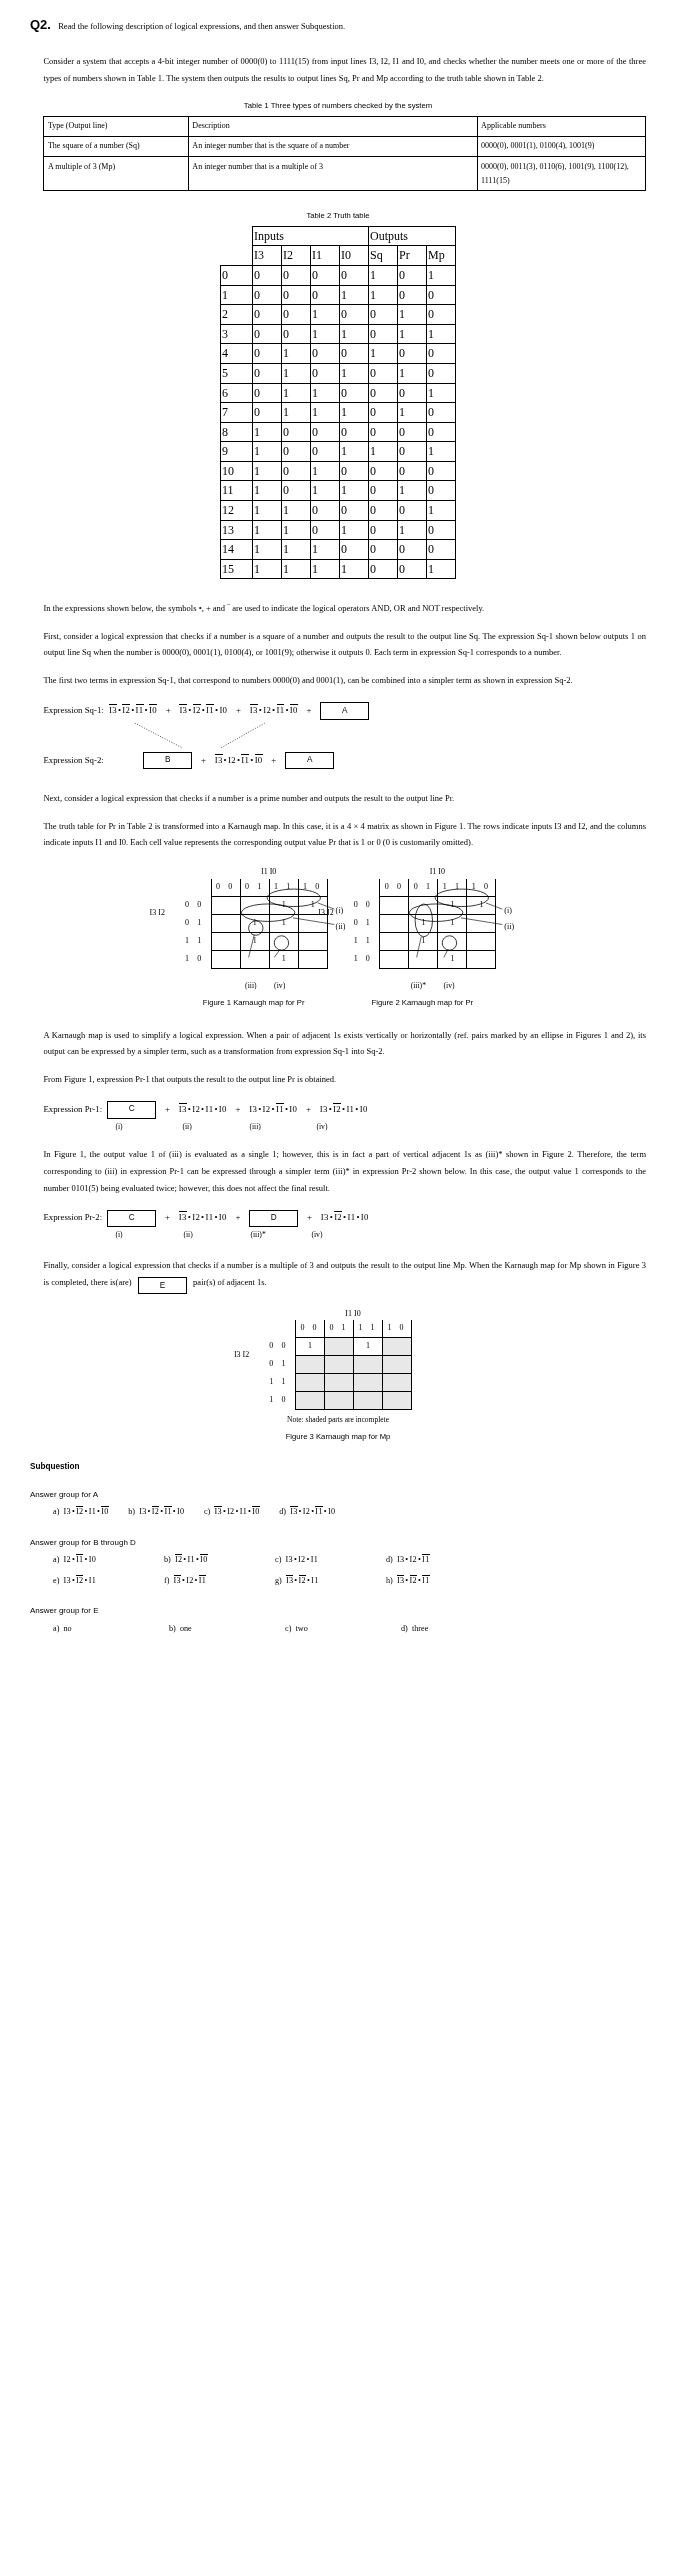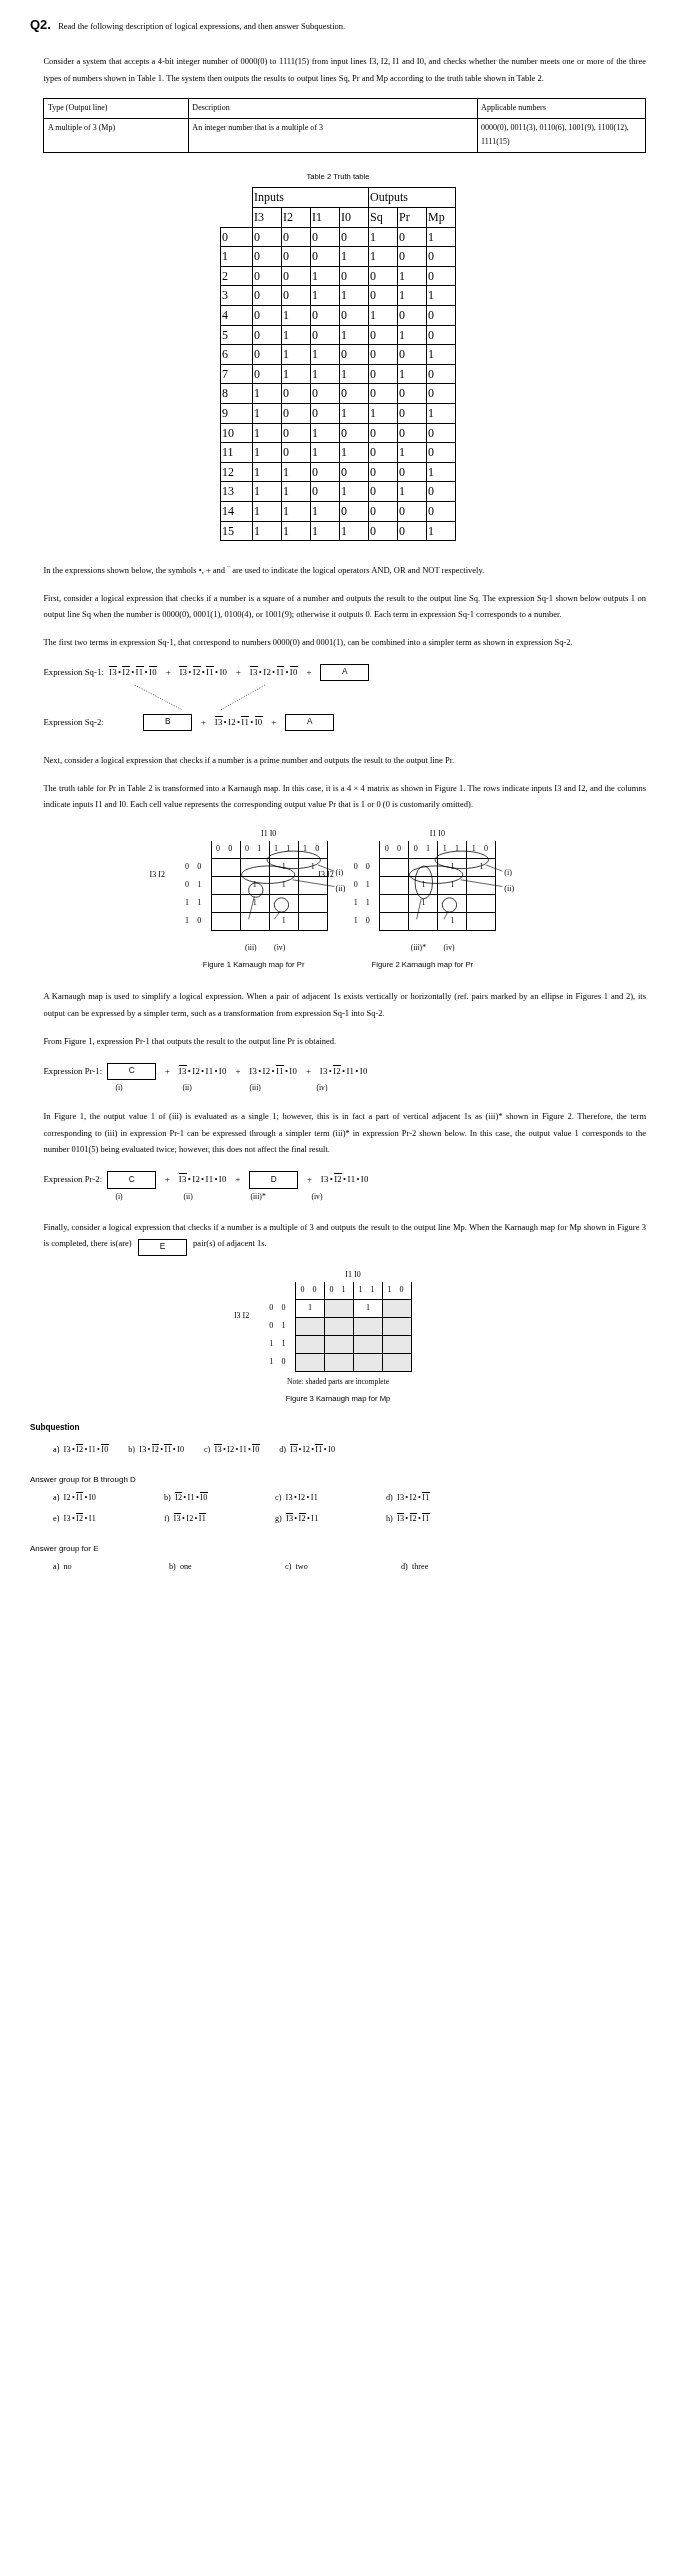--- a/index.html
+++ b/index.html
@@ -94,34 +94,40 @@
 <div class="page">
 <div class="wrap">
 
   <div class="qhead">
     <span class="qno">Q2.</span>
     <span class="qtext">Read the following description of logical expressions, and then answer Subquestion.</span>
   </div>
 
   <p class="para">Consider a system that accepts a 4-bit integer number of 0000(0) to 1111(15) from input lines I3, I2, I1 and I0, and checks whether the number meets one or more of the three types of numbers shown in Table 1.  The system then outputs the results to output lines Sq, Pr and Mp according to the truth table shown in Table 2.</p>
 
+  <div class="tcap">Table 1  Three types of numbers checked by the system</div>
   <table class="t1">
     <colgroup>
           <col class="c1">
           <col class="c2">
           <col class="c3">
         </colgroup>
     <thead>
       <tr>
         <th>Type (Output line)</th>
         <th>Description</th>
         <th>Applicable numbers</th>
       </tr>
     </thead>
     <tbody>
+      <tr>
+        <td>The square of a number (Sq)</td>
+        <td>An integer number that is the square of a number</td>
+        <td>0000(0), 0001(1), 0100(4), 1001(9)</td>
+      </tr>
       <tr class="thick">
         <td>A multiple of 3 (Mp)</td>
         <td>An integer number that is a multiple of 3</td>
         <td>0000(0), 0011(3), 0110(6), 1001(9), 1100(12), 1111(15)</td>
       </tr>
     </tbody>
   </table>
 
   <div class="tcap" style="margin-top:18.5px;">Table 2  Truth table</div>
   <div class="t2wrap">
@@ -552,20 +558,21 @@
               </tr>
             </tbody>
           </table>
       <div class="mp-note">Note: shaded parts are incomplete</div>
       <div class="kcap">Figure 3  Karnaugh map for Mp</div>
     </div>
   </div>
 
   <div class="subq">Subquestion</div>
 
+  <div class="ag-title" style="margin-left:0;">Answer group for A</div>
   <div class="ag-row" id="agA">
         <span class="ag-item" style="margin-right:19.6px;">
           <span class="ag-letter">a)</span>
           <span class="term"><span>I3</span><span class="dot">•</span><span class="ovl">I2</span><span class="dot">•</span><span>I1</span><span class="dot">•</span><span class="ovl">I0</span></span>
         </span>
         <span class="ag-item" style="margin-right:19.6px;">
           <span class="ag-letter">b)</span>
           <span class="term"><span>I3</span><span class="dot">•</span><span class="ovl">I2</span><span class="dot">•</span><span class="ovl">I1</span><span class="dot">•</span><span>I0</span></span>
         </span>
         <span class="ag-item" style="margin-right:19.6px;">

